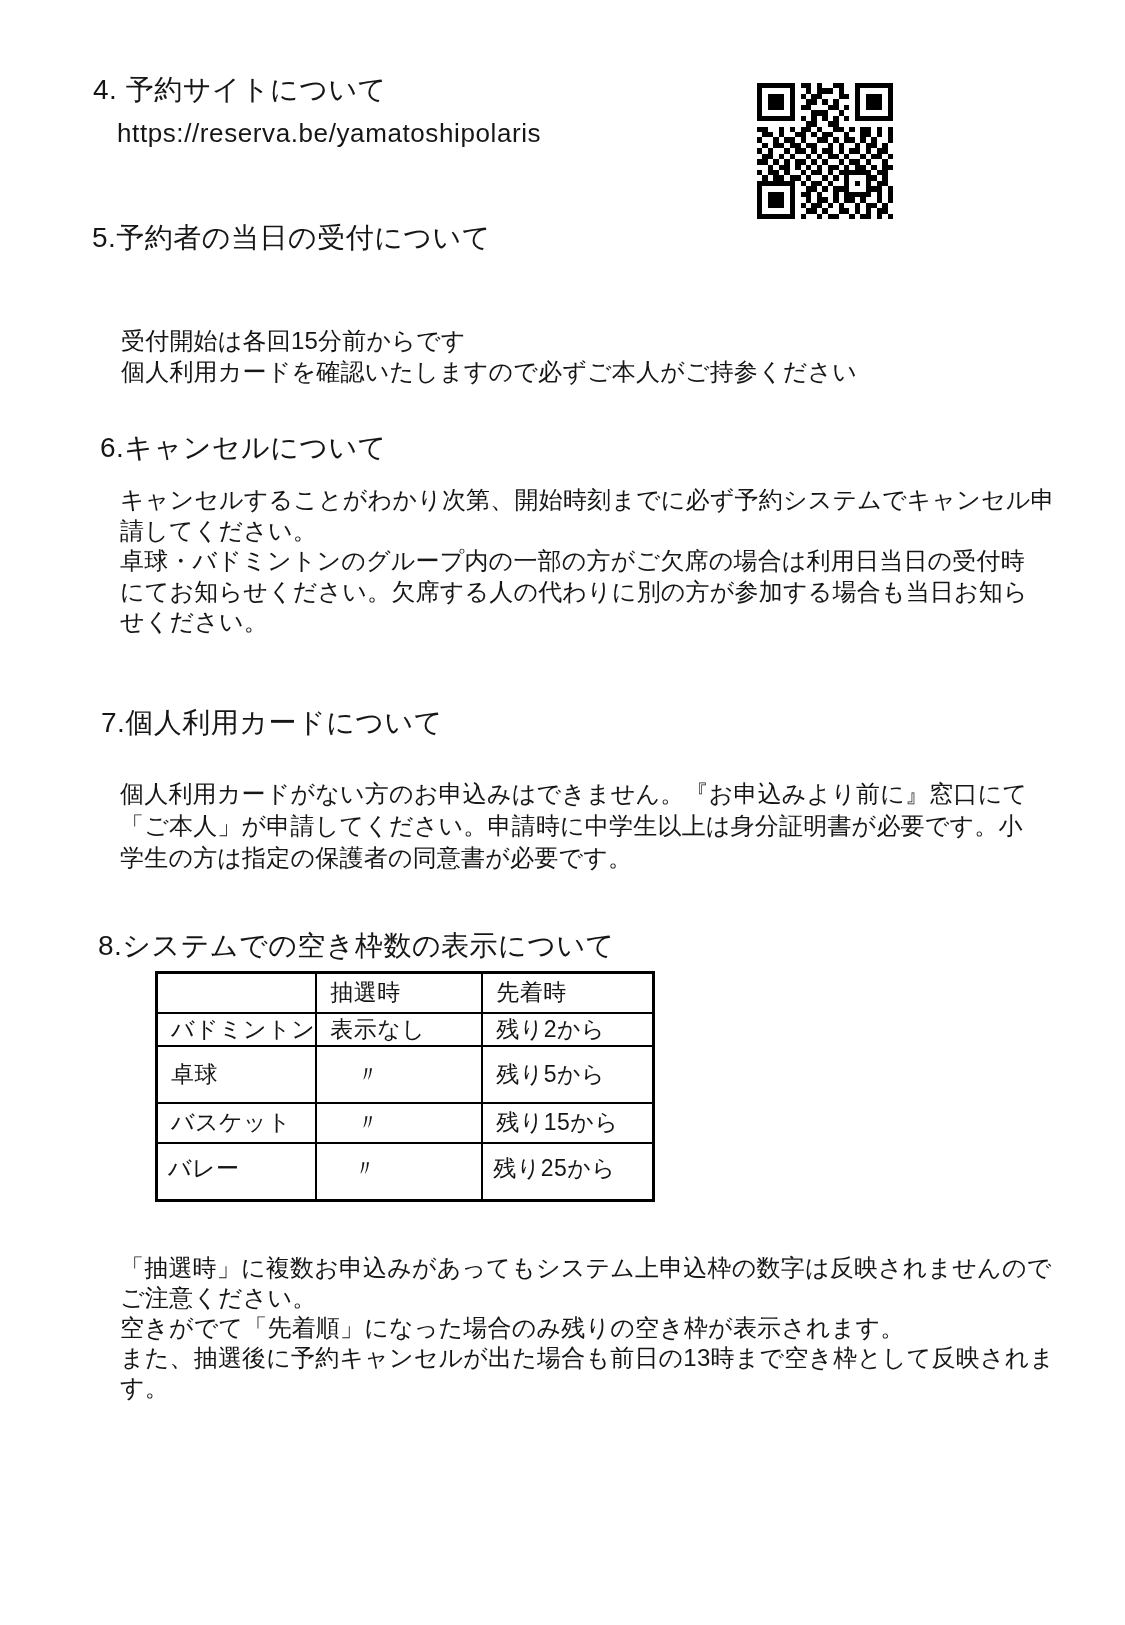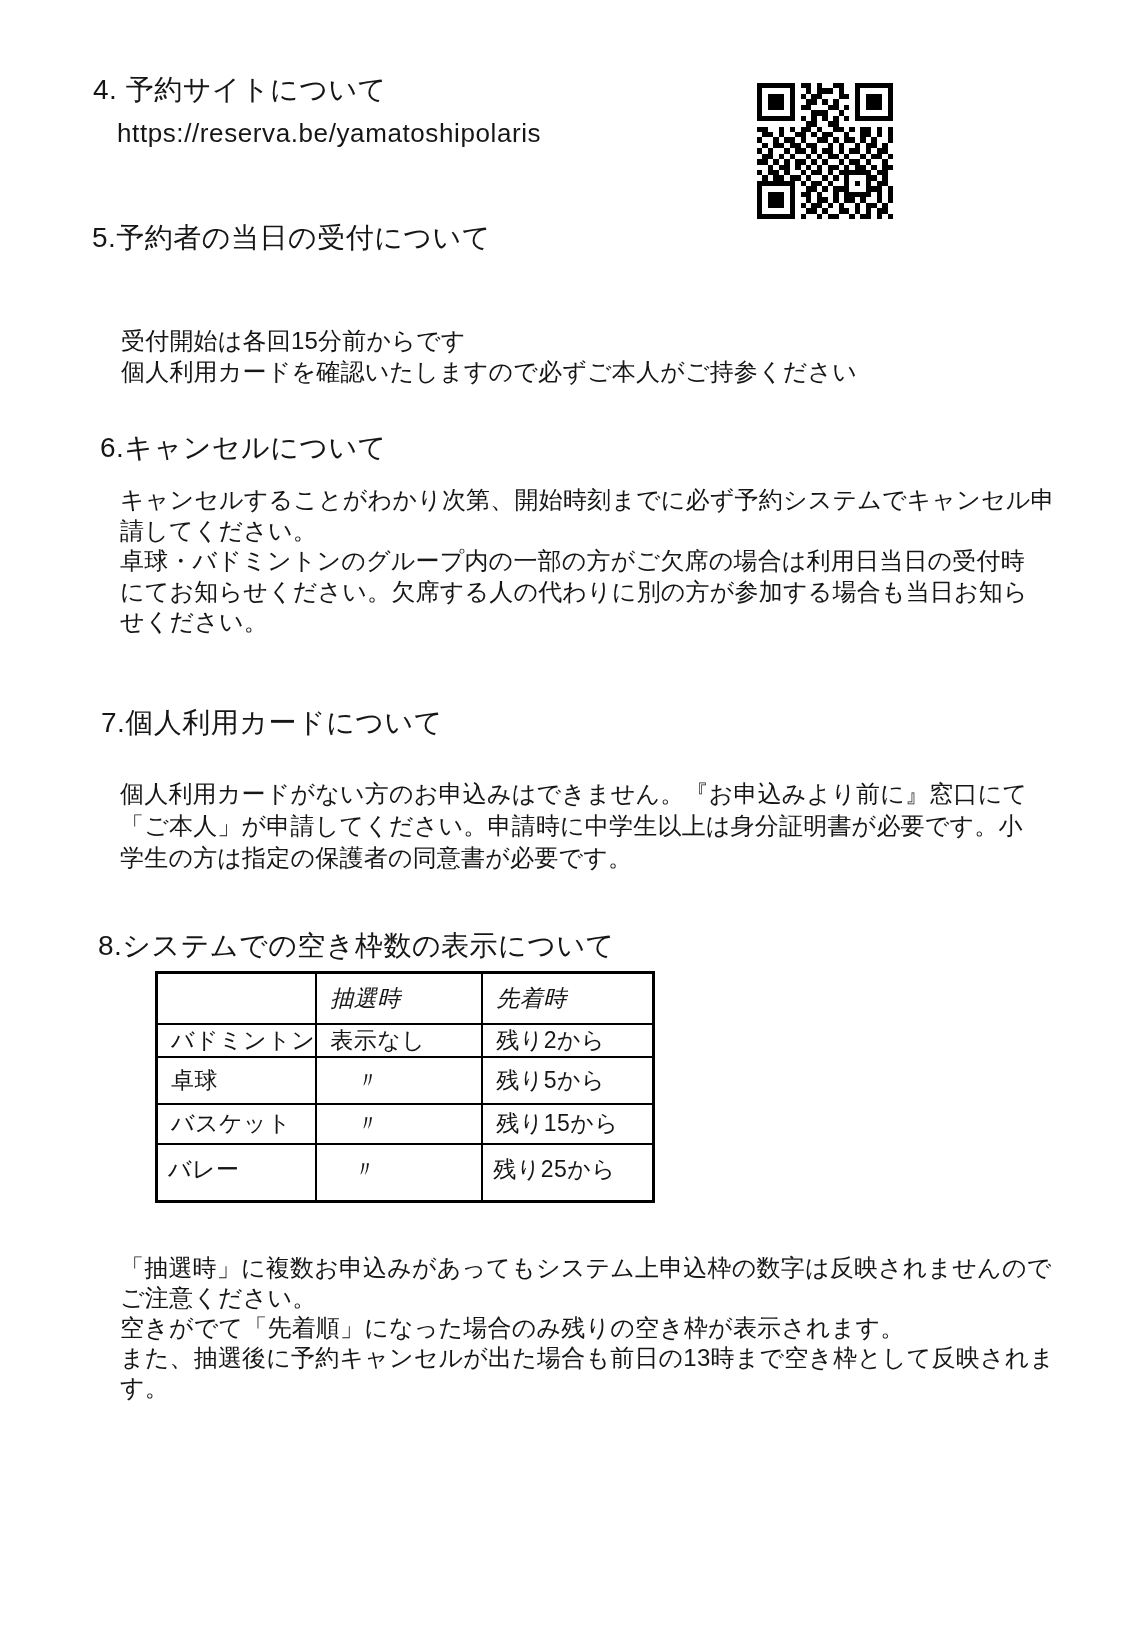--- a/index.html
+++ b/index.html
@@ -55,23 +55,23 @@
     border: 2px solid #000;
     font-size: 23px;
     letter-spacing: 0.5px;
     padding: 0 0 0 13px;
     vertical-align: middle;
     white-space: nowrap;
   }
   col.c1 { width: 153px; }
   col.c2 { width: 166px; }
   col.c3 { width: 171px; }
-  tr.hrow  { height: 51px; font-style: italic; }
+  tr.hrow  { height: 40px; }
   tr.r1    { height: 32px; }
-  tr.r2    { height: 47px; }
+  tr.r2    { height: 57px; }
   tr.r3    { height: 40px; margin-left: 10px; }
   tr.r4    { height: 58px; }
   tr.r4 td { vertical-align: top; padding-top: 9px; padding-left: 10px; }
   .ditto { display: inline-block; padding-left: 26px; }
 </style>
 </head>
 <body>
 
 <div class="page">
 

